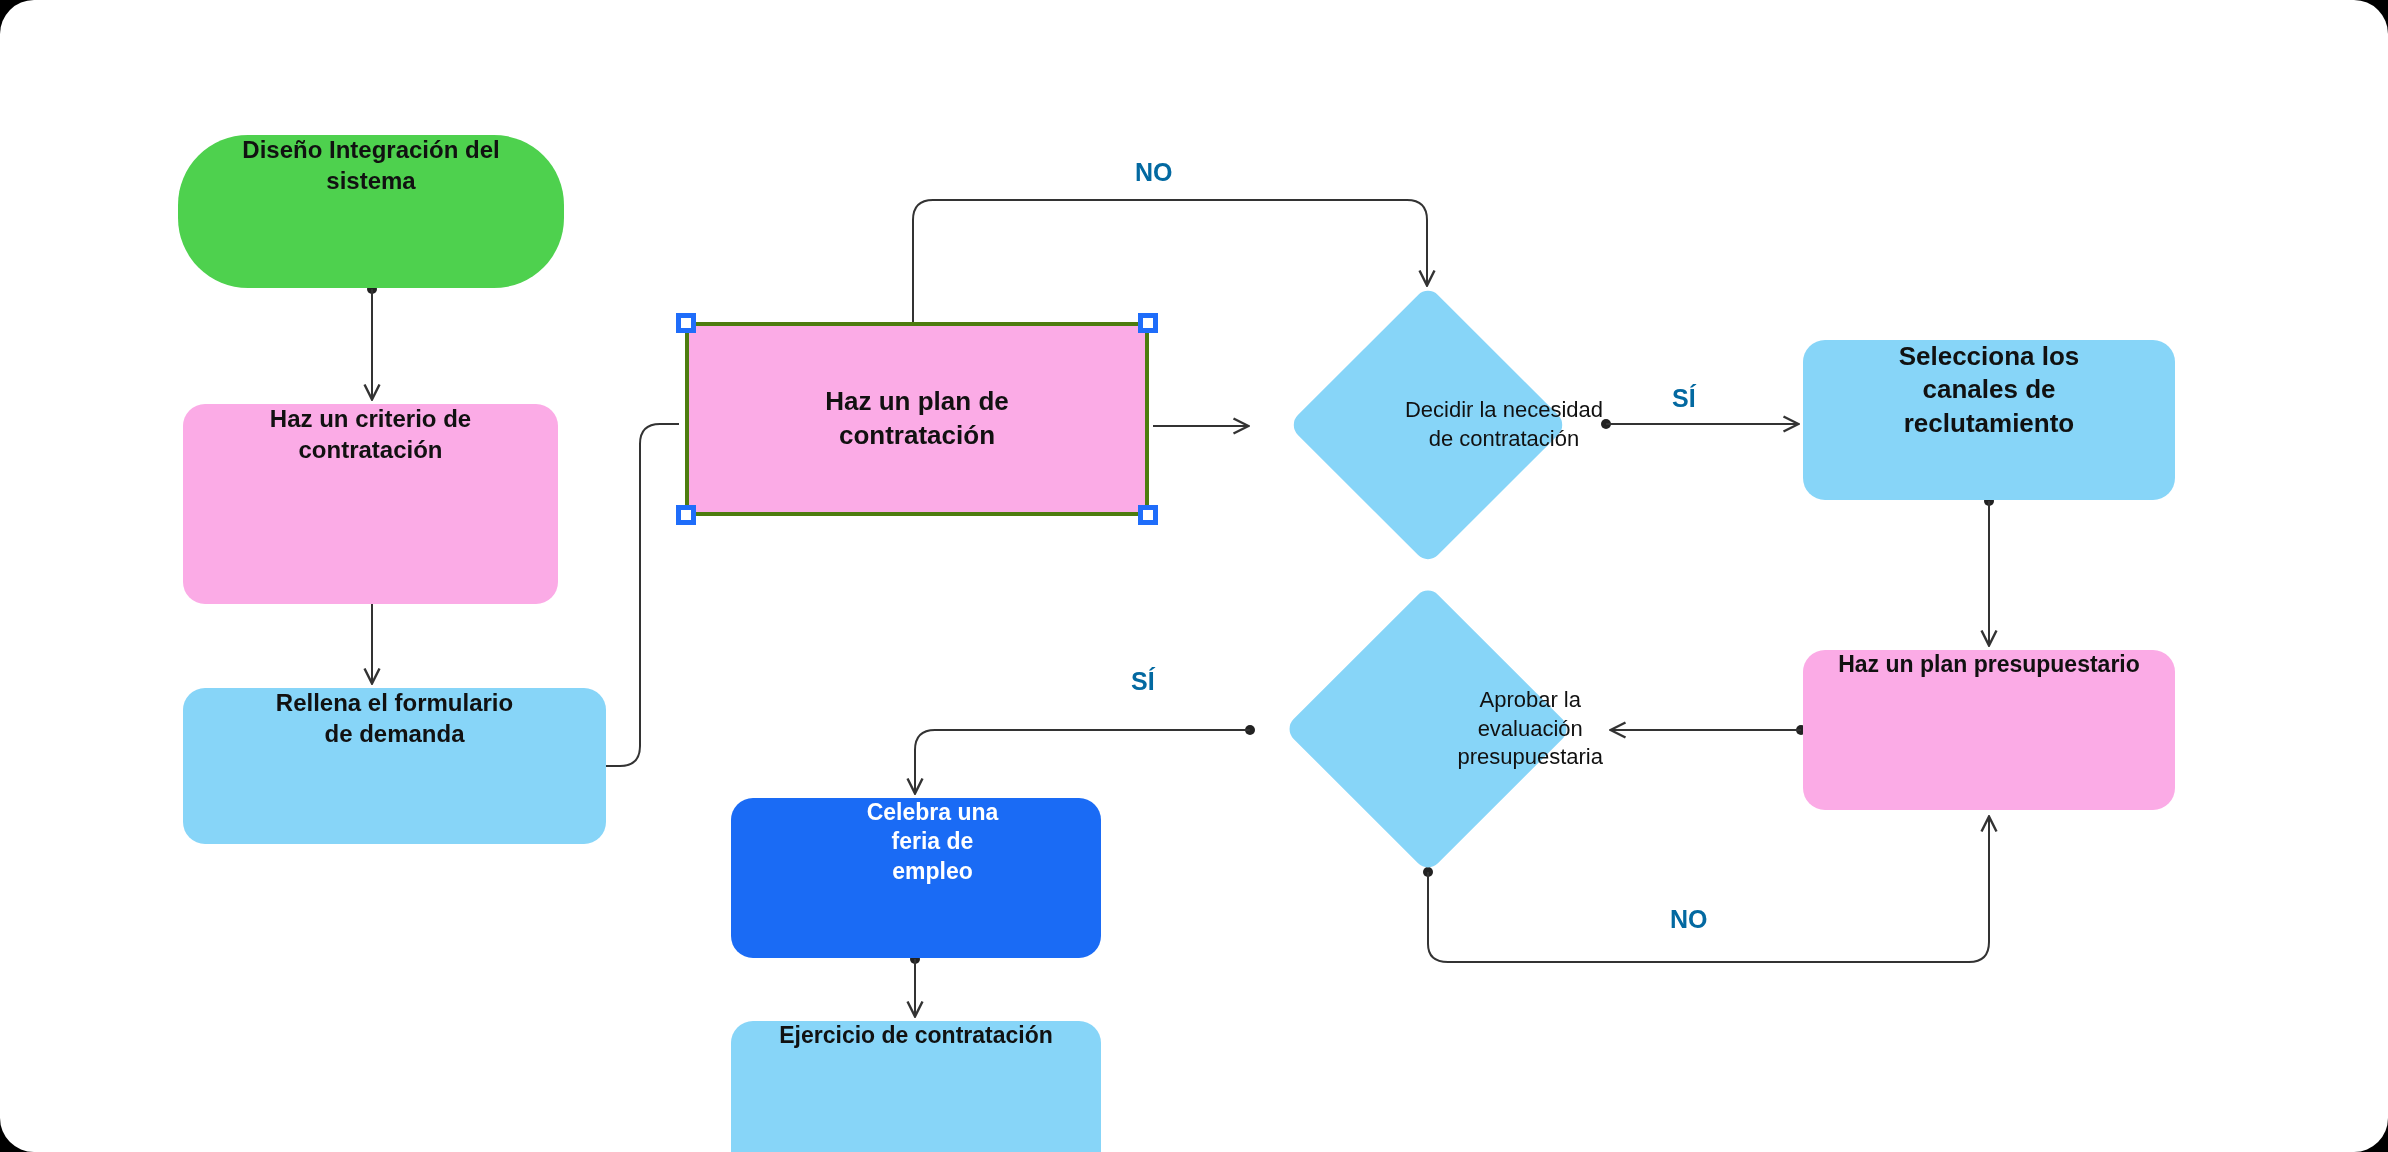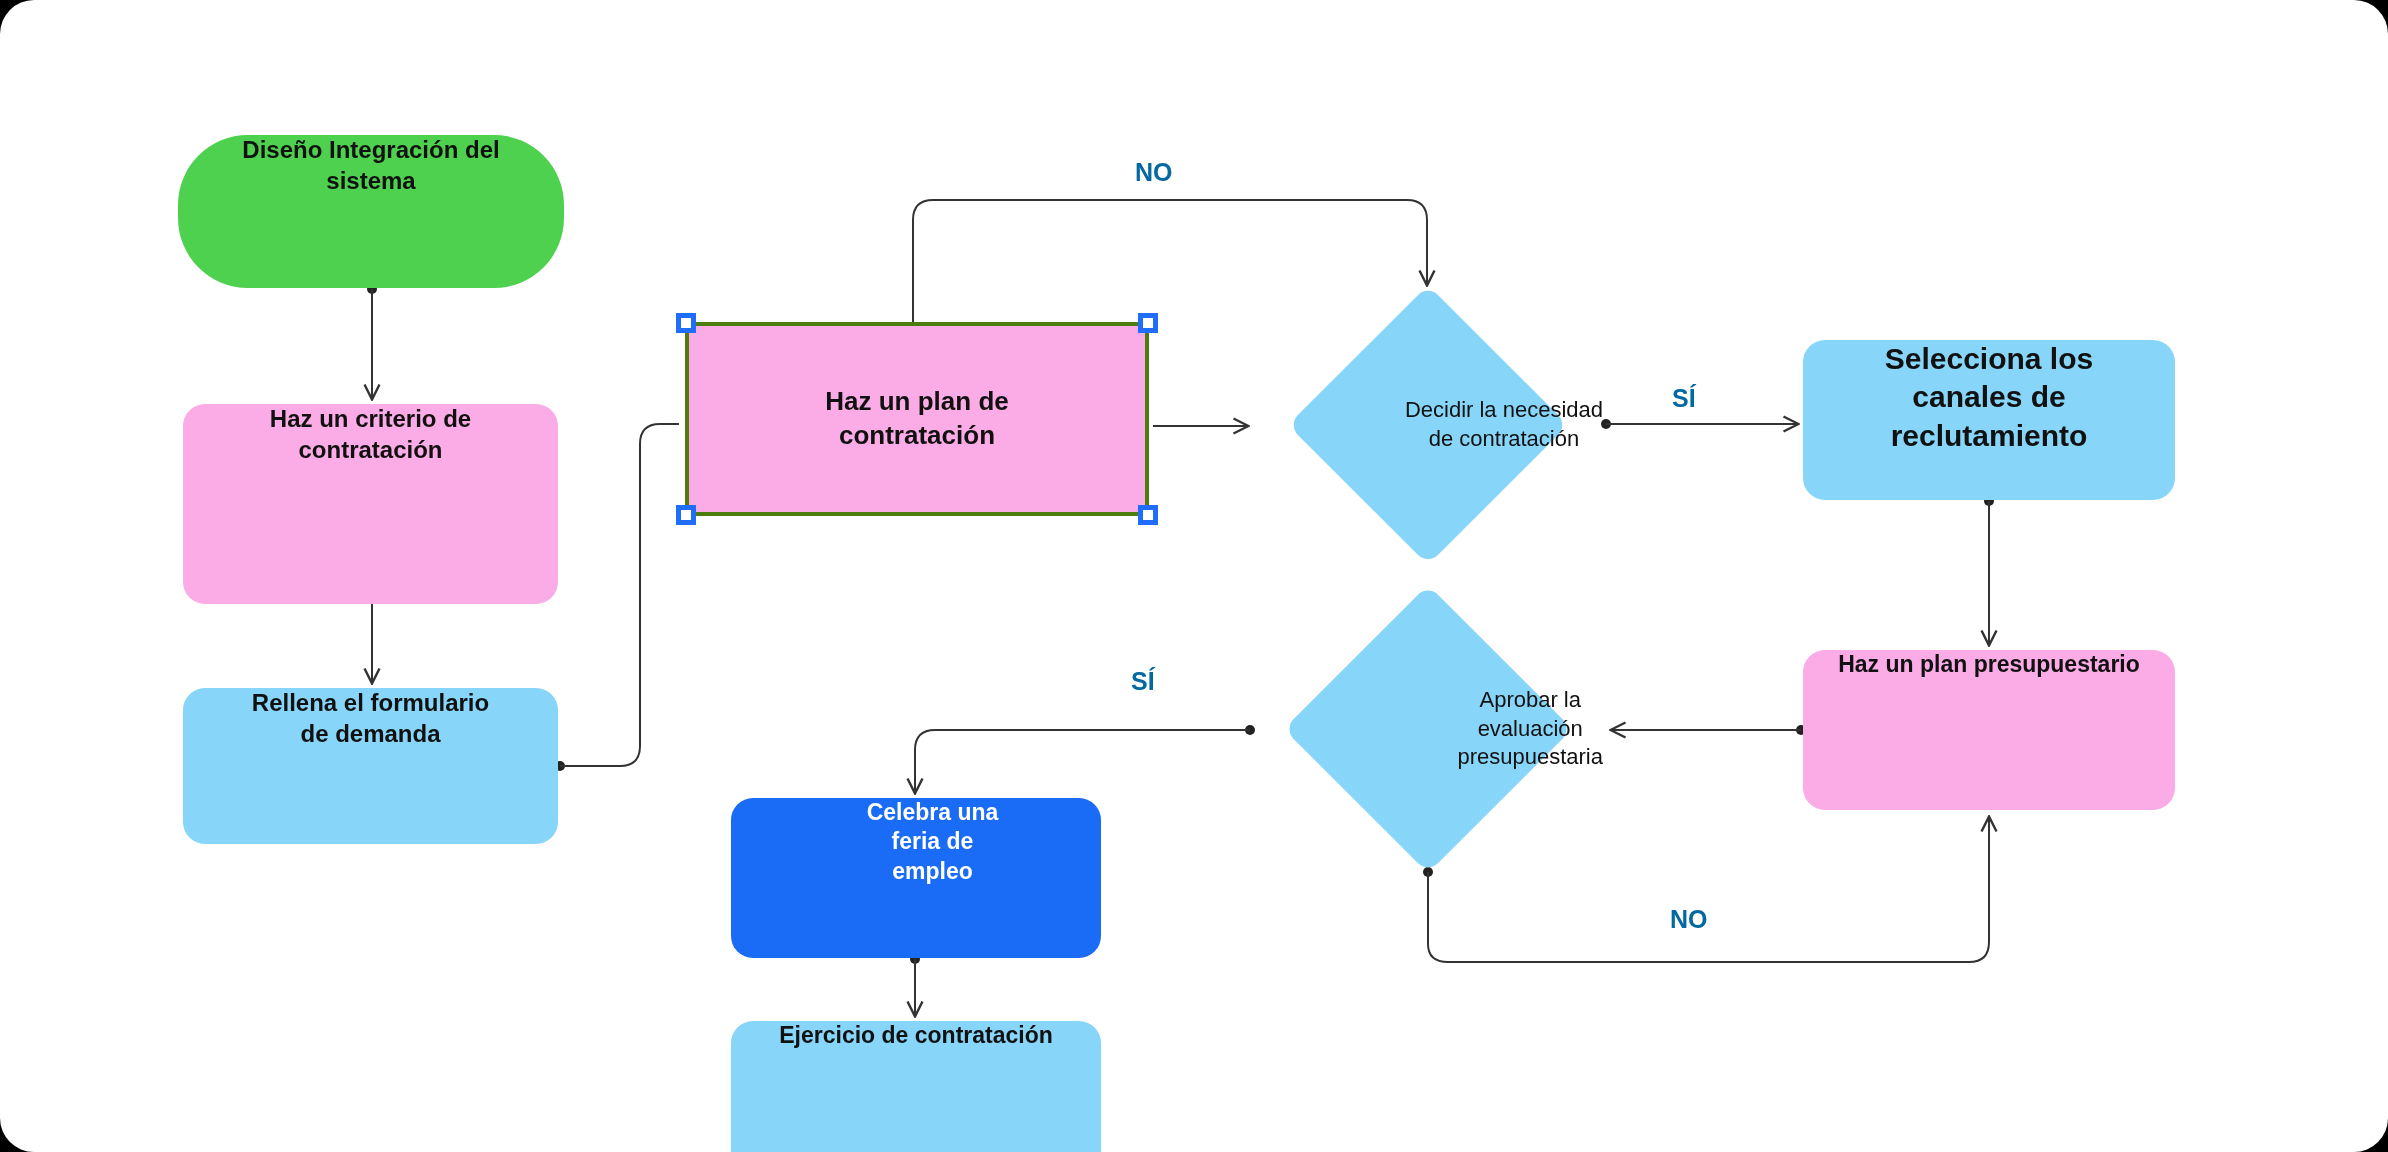--- a/index.html
+++ b/index.html
@@ -178,41 +178,41 @@
     <div class="node pill" style="left:178px; top:135px; width:386px; height:153px; background:#4ed14e; font-size:24px;">
       <span class="node-label">Diseño Integración del
 sistema</span>
     </div>
 
     <div class="node rounded" style="left:183px; top:404px; width:375px; height:200px; background:#fbabe6; font-size:24px;">
       <span class="node-label">Haz un criterio de
 contratación</span>
     </div>
 
-    <div class="node rounded" style="left:183px; top:688px; width:375px; height:156px; background:#87d5f8; font-size:24px;">
+    <div class="node rounded" style="left:183px; top:688px; width:423px; height:156px; background:#87d5f8; font-size:24px;">
       <span class="node-label">Rellena el formulario
 de demanda</span>
     </div>
 
     <div class="selected-node" style="left:685px; top:322px; width:464px; height:194px; background:#fbabe6; font-size:26px;">
       <span class="node-label">Haz un plan de
 contratación</span>
       <span class="handle tl"></span>
       <span class="handle tr"></span>
       <span class="handle bl"></span>
       <span class="handle br"></span>
     </div>
 
     <div class="diamond" style="left:1253px; top:290px; width:350px; height:270px;">
       <span class="dia-shape" style="width:198px; height:198px; background:#87d5f8;"></span>
       <span class="dia-text" style="font-size:22px;">Decidir la necesidad
 de contratación</span>
     </div>
 
-    <div class="node rounded" style="left:1803px; top:340px; width:372px; height:160px; background:#87d5f8; font-size:30px;">
+    <div class="node rounded" style="left:1803px; top:340px; width:372px; height:160px; background:#87d5f8; font-size:26px;">
       <span class="node-label">Selecciona los
 canales de
 reclutamiento</span>
     </div>
 
     <div class="node rounded" style="left:1803px; top:650px; width:372px; height:160px; background:#fbabe6; font-size:23px;">
       <span class="node-label">Haz un plan presupuestario</span>
     </div>
 
     <div class="diamond" style="left:1253px; top:588px; width:350px; height:282px;">

